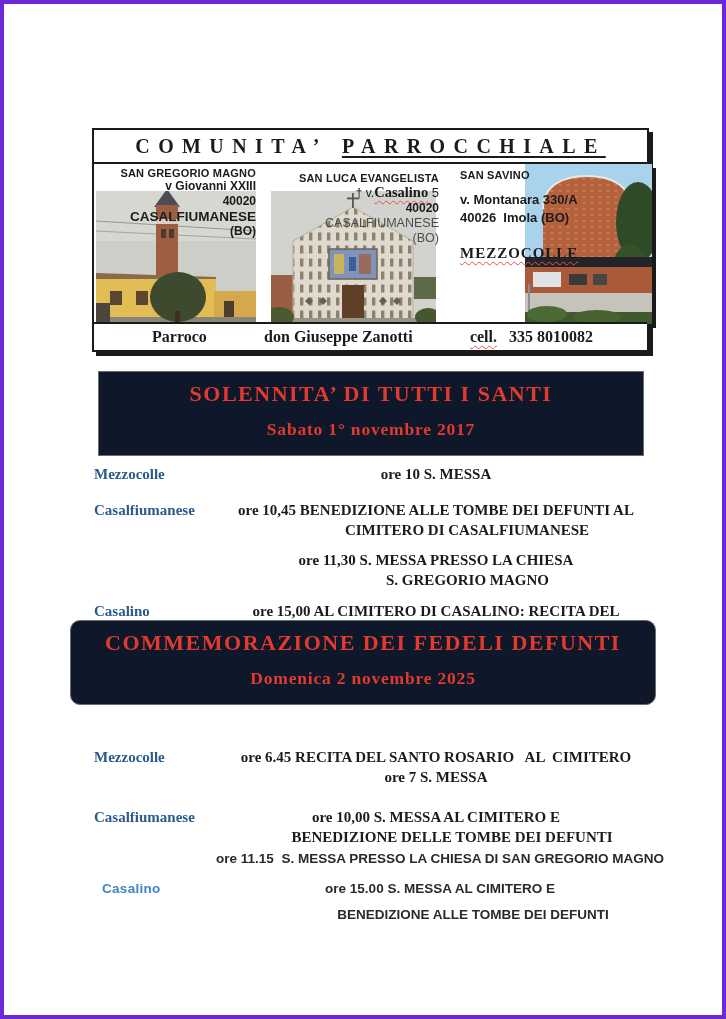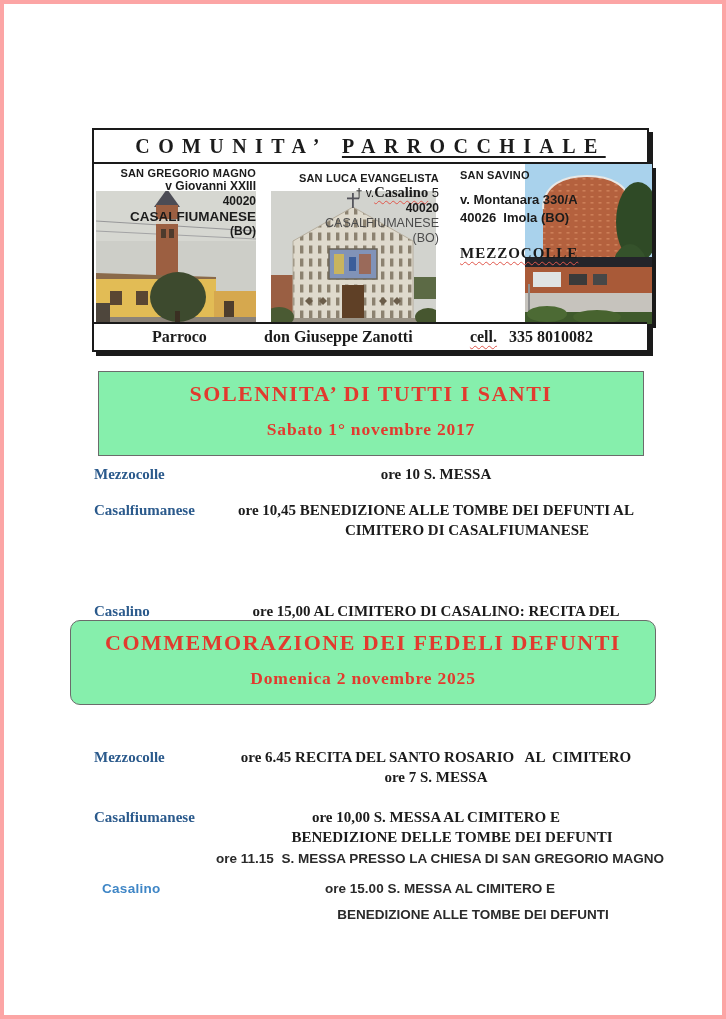--- a/index.html
+++ b/index.html
@@ -1,18 +1,18 @@
 <!DOCTYPE html>
 <html><head>
 <meta charset="utf-8">
 <style>
   html,body{margin:0;padding:0;background:#888;}
   .page{
     position:relative; width:726px; height:1019px; box-sizing:border-box;
-    background:#fff; border:4px solid #fca5a5; overflow:hidden;
+    background:#fff; border:4px solid #6d28d9; overflow:hidden;
     font-family:"Liberation Serif", serif; color:#1b1b1b;
   }
 
   
   .header-box{
     position:absolute; left:88px; top:124px; width:557px; height:224px;
     border:2px solid #1a1a1a; background:#fff; box-sizing:border-box;
     box-shadow:4px 4px 0 #1a1a1a;
   }
   .header-title{
@@ -44,21 +44,21 @@
   .header-footer{
     position:absolute; left:0; right:0; bottom:0; height:26px; background:#fff;
     border-top:2px solid #1a1a1a; display:flex; align-items:center; z-index:4;
     justify-content:space-between; padding:0 54px 0 58px;
     font-size:16px; font-weight:700;
   }
   .phone .num{margin-left:12px;}
 
   
   .title-box{
-    position:absolute; box-sizing:border-box; border:1px solid #6b6b6b; background:#86efac;
+    position:absolute; box-sizing:border-box; border:1px solid #6b6b6b; background:#0f172a;
     text-align:center; color:#e23a2e;
   }
   .title-box .t{font-size:22px; font-weight:700; letter-spacing:1.5px; margin-top:9px; white-space:pre;}
   .title-box .d{font-size:17.5px; font-weight:700; letter-spacing:0.8px; margin-top:12px; white-space:pre;}
   .box1{left:94px; top:367px; width:546px; height:85px;}
   .box2{left:66px; top:616px; width:586px; height:85px;border-radius:10px;}
 
   .divider{position:absolute; left:85px; top:632px; width:562px; height:2px; background:#4a4a4a;}
 
   
@@ -197,20 +197,27 @@
         <div class="sline">ore 10 S. MESSA</div>
       </div>
   </div>
   <div class="srow serif" style="top:496px">
     <div class="sloc">Casalfiumanese</div>
     <div class="slines">
       <div class="sline">ore 10,45 BENEDIZIONE ALLE TOMBE DEI DEFUNTI AL</div>
       <div class="sline" style="padding-left:62px">CIMITERO DI CASALFIUMANESE</div>
     </div>
   </div>
+  <div class="srow serif" style="top:546px">
+    <div class="sloc"></div>
+    <div class="slines">
+      <div class="sline">ore 11,30 S. MESSA PRESSO LA CHIESA</div>
+      <div class="sline" style="padding-left:63px">S. GREGORIO MAGNO</div>
+    </div>
+  </div>
   <div class="srow serif" style="top:597px">
     <div class="sloc">Casalino</div>
     <div class="slines">
       <div class="sline">ore 15,00 AL CIMITERO DI CASALINO: RECITA DEL</div>
       <div class="sline" style="padding-left:66px">S. ROSARIO E BENEDIZIONE ALLE TOMBE</div>
     </div>
   </div>
 
   <div class="divider"></div>
 

